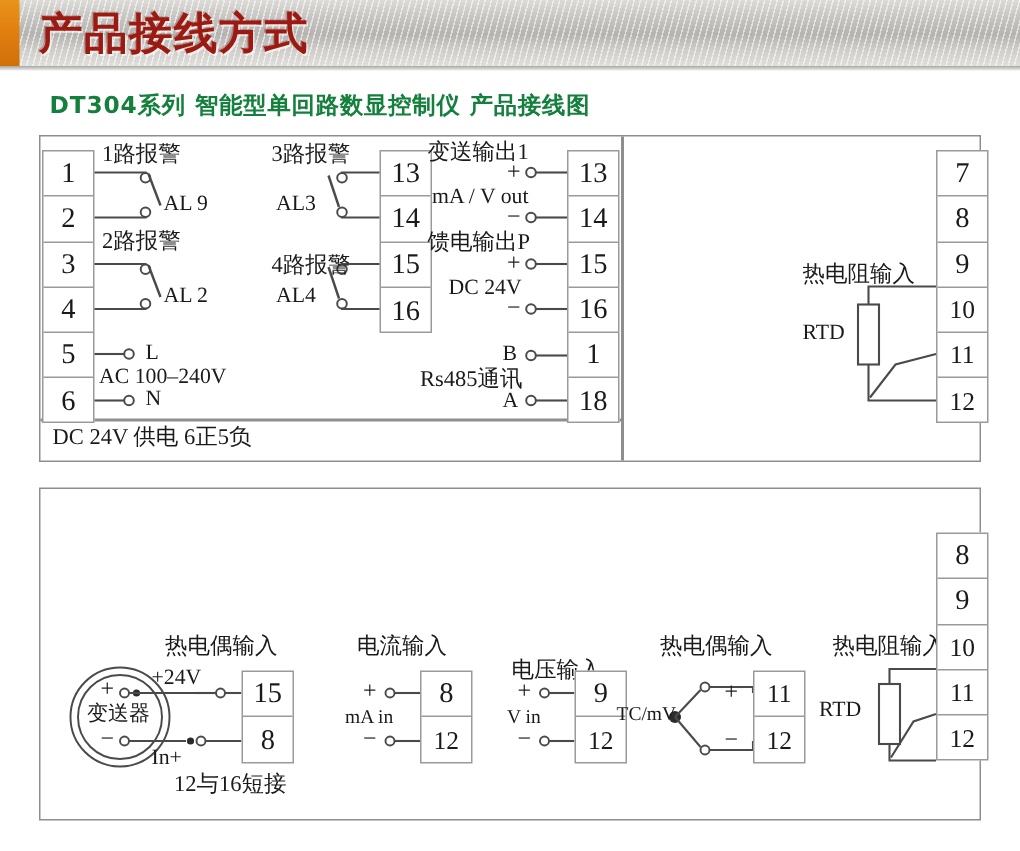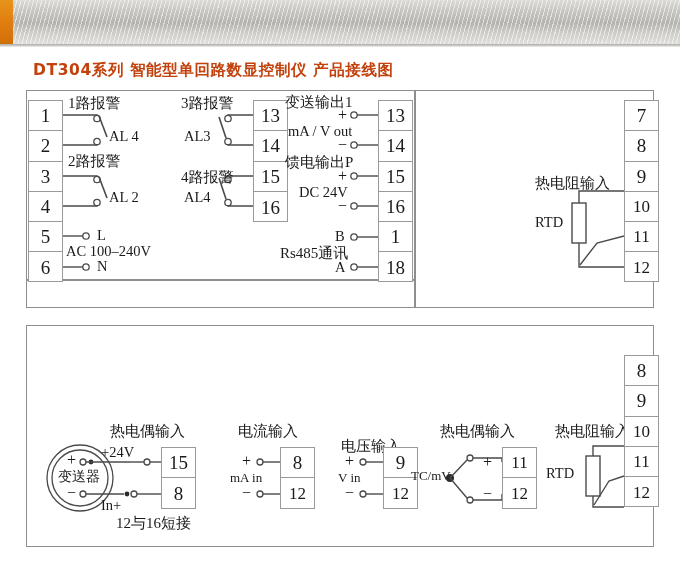--- a/index.html
+++ b/index.html
@@ -35,21 +35,21 @@
   }
   #banner-bottom {
     position:absolute; left:0; top:44px; width:680px; height:3px;
     background:linear-gradient(180deg,#a9a7a4,#efeeec);
   }
 
   
   #subtitle {
     position:absolute; left:33px; top:60px;
     font-family:"DejaVu Sans","Liberation Sans",sans-serif;
-    font-weight:700; font-size:15.5px; color:#c2410c;
+    font-weight:700; font-size:15.5px; color:#15803d;
     letter-spacing:0.6px; white-space:nowrap;
   }
 
   
   .panel {
     position:absolute; border:1.5px solid #8e8e8e; background:#fff;
   }
   #panel1 { left:26px; top:90px; width:628px; height:218px; }
   #panel2 { left:26px; top:325px; width:628px; height:222px; }
   #panel1-divider {
@@ -90,20 +90,21 @@
   .cn-s { font-size:14px; }
   .en   { font-size:14.5px; }
   .en-s { font-size:13px; }
   .sign { font-size:16px; }
 </style>
 </head>
 <body>
 
 <div id="banner">
   <div id="banner-accent"></div>
+  <div id="banner-title">产品接线方式</div>
 </div>
 <div id="banner-bottom"></div>
 
 <div id="subtitle">DT304系列 智能型单回路数显控制仪 产品接线图</div>
 
 <div class="panel" id="panel1">
   <div id="panel1-divider"></div>
   <div id="panel1-hrule"></div>
 
   <div class="strip" style="left:1px; top:9px; width:35px; height:182px;">
@@ -129,26 +130,27 @@
     <circle class="ring" cx="70" cy="111.5" r="3.2"></circle>
     <path class="wire-th" d="M72,86 L80,107"></path>
 
     <path class="wire" d="M36,145 L56,145"></path>
     <circle class="ring" cx="59" cy="145" r="3.2"></circle>
     <path class="wire" d="M36,176 L56,176"></path>
     <circle class="ring" cx="59" cy="176" r="3.2"></circle>
   </svg>
 
   <div class="lbl cn" style="left:41px; top:5px;">1路报警</div>
-  <div class="lbl en" style="left:82px; top:38px;">AL 4</div>
+  <div class="lbl en" style="left:82px; top:38px;">AL 9</div>
   <div class="lbl cn" style="left:41px; top:63px;">2路报警</div>
   <div class="lbl en" style="left:82px; top:99px;">AL 2</div>
   <div class="lbl en" style="left:70px; top:137px;">L</div>
   <div class="lbl en" style="left:39px; top:153px;">AC 100–240V</div>
   <div class="lbl en" style="left:70px; top:168px;">N</div>
+  <div class="lbl cn" style="left:8px; top:194px;">DC 24V 供电 6正5负</div>
 
   <div class="strip" style="left:226px; top:9px; width:35px; height:122px;">
     <div class="cell" style="height:30.3px;">13</div>
     <div class="cell" style="height:30.3px;">14</div>
     <div class="cell" style="height:30.3px;">15</div>
     <div class="cell" style="height:30.3px;">16</div>
   </div>
 
   <svg class="lay" width="628" height="218">
     <path class="wire" d="M226,24 L201,24 L201,28"></path>

